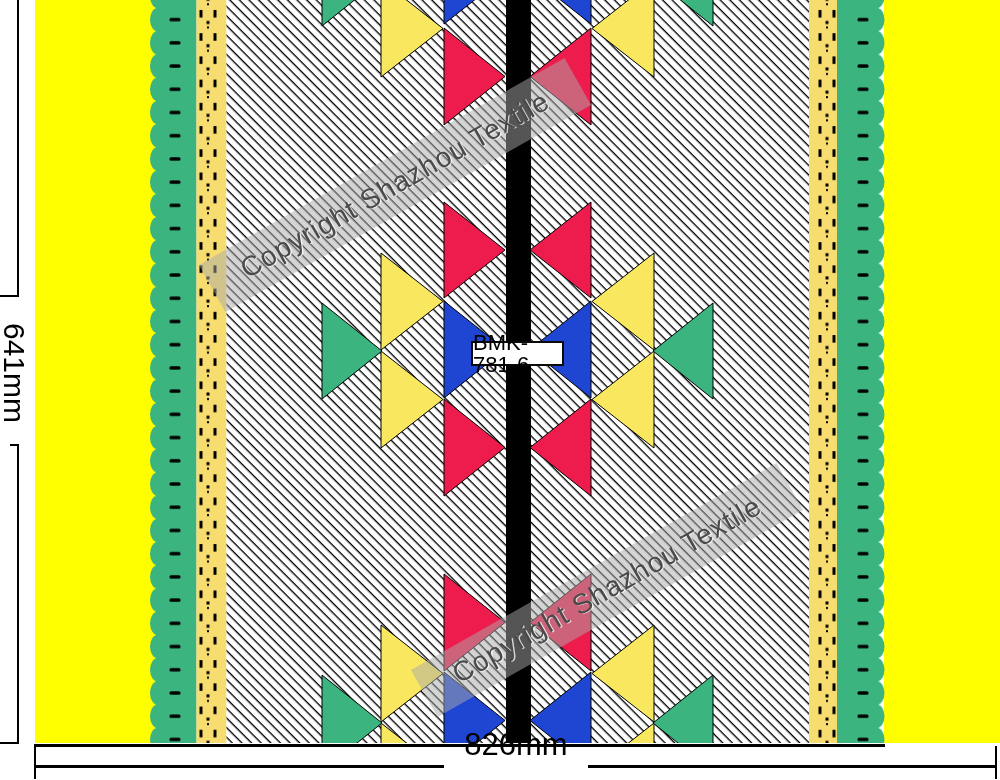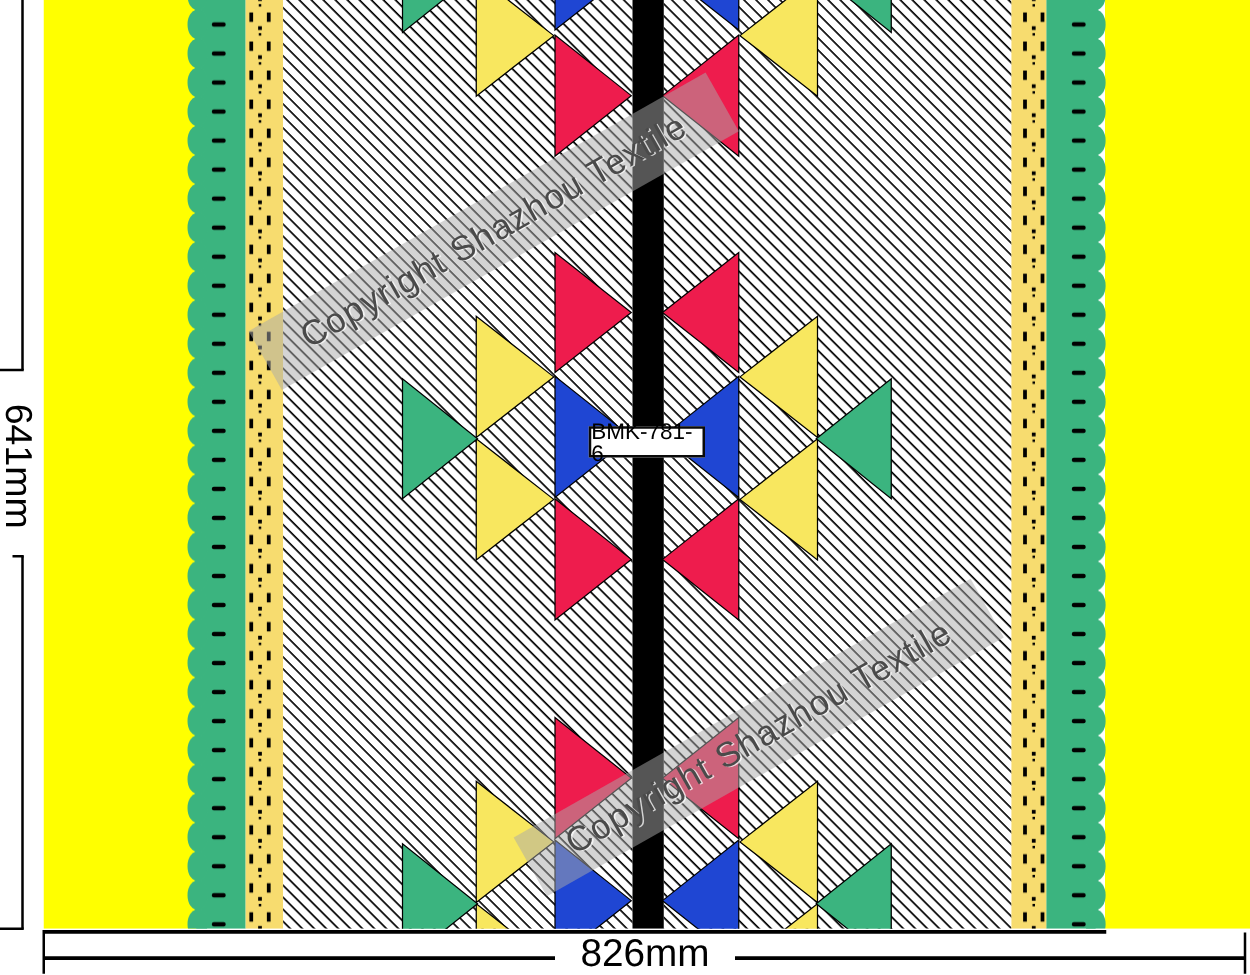--- a/index.html
+++ b/index.html
@@ -25,31 +25,31 @@
     text-shadow:1px 1px 0 rgba(255,255,255,0.75);
     transform:translate(-50%,-50%) rotate(-29.5deg);
   }
   #wm-upper{left:395px;top:185px;width:420px;height:54px;}
   #wm-lower{left:607px;top:590px;width:420px;height:54px;}
   
   #design-code{
     position:absolute;left:471px;top:341px;width:89px;height:21px;
     background:#fff;border:2px solid #0a0a0a;
     display:flex;align-items:center;justify-content:center;
-    font-size:18px;color:#000;line-height:1;
+    font-size:22px;color:#000;line-height:1;
   }
   
   .dim-line{position:absolute;background:#000;}
   #dim-height-text{
     position:absolute;left:-37px;top:357px;width:102px;height:32px;
     transform:rotate(90deg);
     font-size:30px;color:#000;text-align:center;line-height:32px;
   }
   #dim-width-text{
-    position:absolute;left:444px;top:748px;width:144px;height:32px;
+    position:absolute;left:444px;top:730px;width:144px;height:32px;
     font-size:31px;color:#000;text-align:center;line-height:30px;
   }
 </style>
 </head>
 <body>
 
 <div id="stage">
 
   <svg id="fabric-svg" width="1000" height="743" viewBox="0 0 1000 743">
     <defs>

